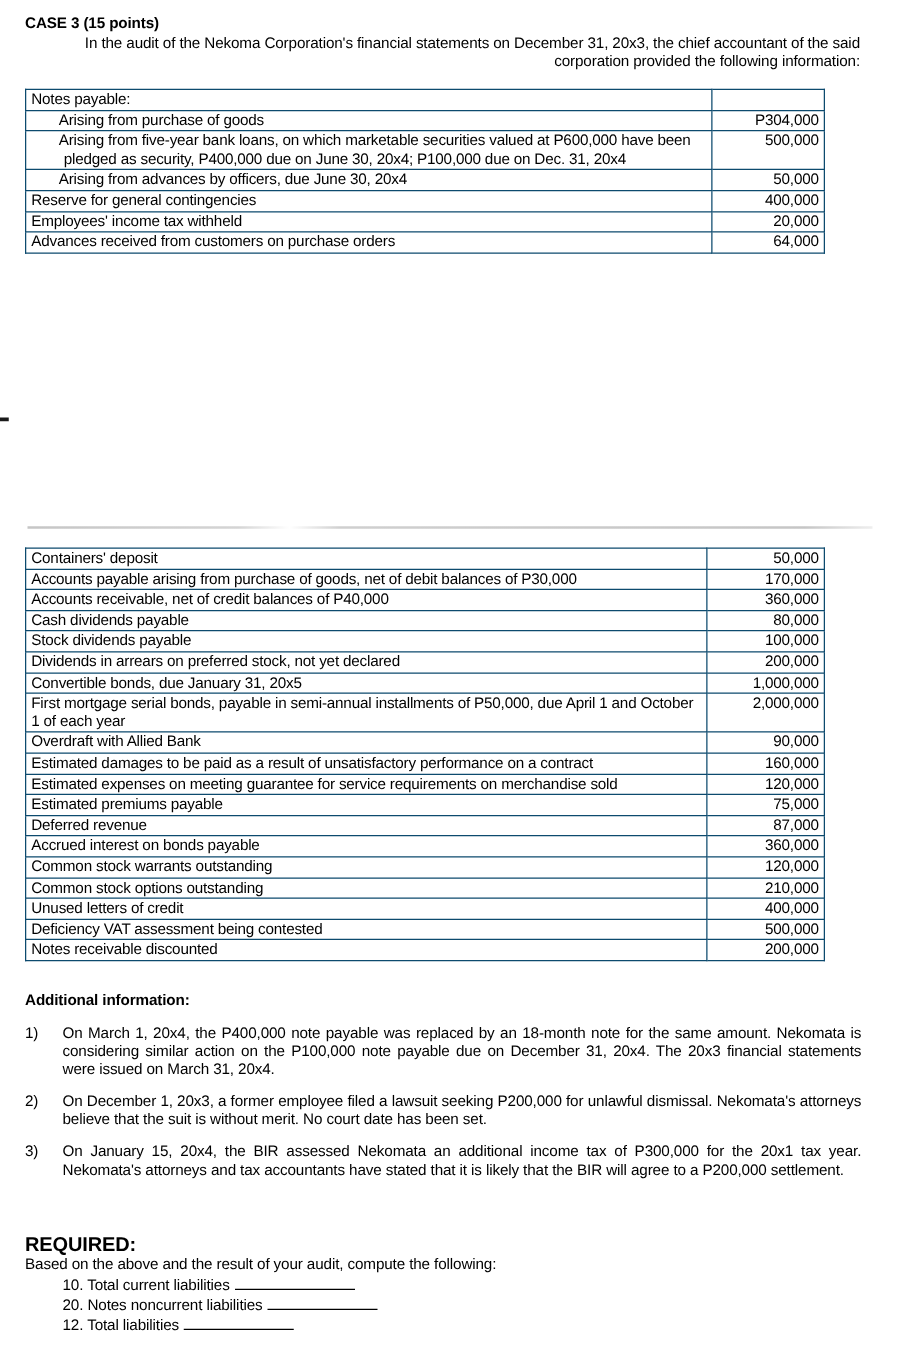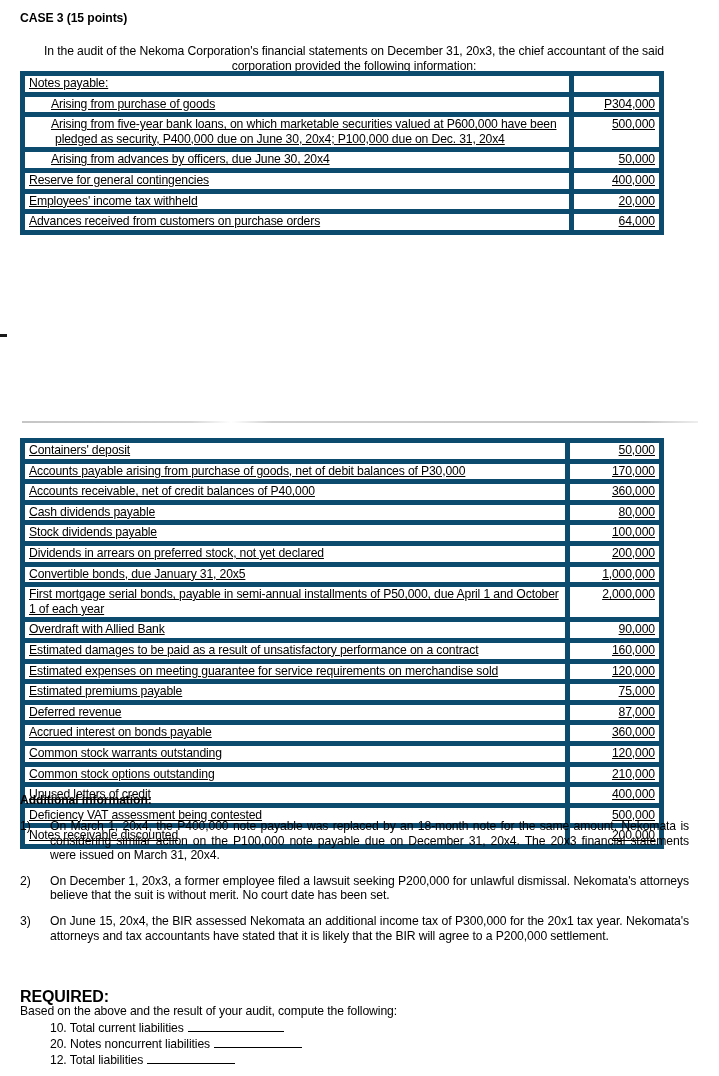--- a/index.html
+++ b/index.html
@@ -32,38 +32,37 @@
   .case-title {
     font-size: 12.2px;
     font-weight: bold;
     line-height: 15px;
     letter-spacing: -0.1px;
   }
   .intro-para {
     font-size: 12.2px;
     line-height: 14.6px;
     letter-spacing: -0.1px;
-    margin-top: 18px;
-    text-align: center;
+    margin-top: 1px;
+    text-align: right;
   }
 
   
   table.fin {
     position: absolute;
     border-collapse: collapse;
     table-layout: fixed;
     font-size: 12.2px;
     letter-spacing: -0.15px;
   }
   table.fin td {
-    border: 5px solid #0c4a6e;
+    border: 1px solid #0c4a6e;
     padding: 0px 4px 1px 4px;
     vertical-align: top;
     line-height: 14.6px;
-    text-decoration: underline;
   }
   td.label { text-align: left; }
   td.amount {
     text-align: right;
     padding-right: 5px;
     white-space: nowrap;
   }
   .indent1 { padding-left: 26px !important; margin-left: 20px; }
   .indent-hang {
     padding-left: 30px !important;
@@ -319,21 +318,21 @@
           <td class="amount">200,000</td>
         </tr>
       </tbody>
   </table>
 
   <div class="addl">
     <div class="addl-heading">Additional information:</div>
     <ol class="addl-list" id="addl-list">
         <li><span class="marker">1)</span><span>On March 1, 20x4, the P400,000 note payable was replaced by an 18-month note for the same amount. Nekomata is considering similar action on the P100,000 note payable due on December 31, 20x4. The 20x3 financial statements were issued on March 31, 20x4.</span></li>
         <li><span class="marker">2)</span><span>On December 1, 20x3, a former employee filed a lawsuit seeking P200,000 for unlawful dismissal. Nekomata's attorneys believe that the suit is without merit. No court date has been set.</span></li>
-        <li><span class="marker">3)</span><span>On June 15, 20x4, the BIR assessed Nekomata an additional income tax of P300,000 for the 20x1 tax year. Nekomata's attorneys and tax accountants have stated that it is likely that the BIR will agree to a P200,000 settlement.</span></li>
+        <li><span class="marker">3)</span><span>On January 15, 20x4, the BIR assessed Nekomata an additional income tax of P300,000 for the 20x1 tax year. Nekomata's attorneys and tax accountants have stated that it is likely that the BIR will agree to a P200,000 settlement.</span></li>
       </ol>
   </div>
 
   <div class="required">
     <div class="req-heading">REQUIRED:</div>
     <div class="req-lead">Based on the above and the result of your audit, compute the following:</div>
     <ol class="req-list" id="req-list">
         <li><span class="num">10. </span><span>Total current liabilities</span><span class="blank blank-w1"></span></li>
         <li><span class="num">20. </span><span>Notes noncurrent liabilities</span><span class="blank blank-w2"></span></li>
         <li><span class="num">12. </span><span>Total liabilities</span><span class="blank blank-w3"></span></li>

